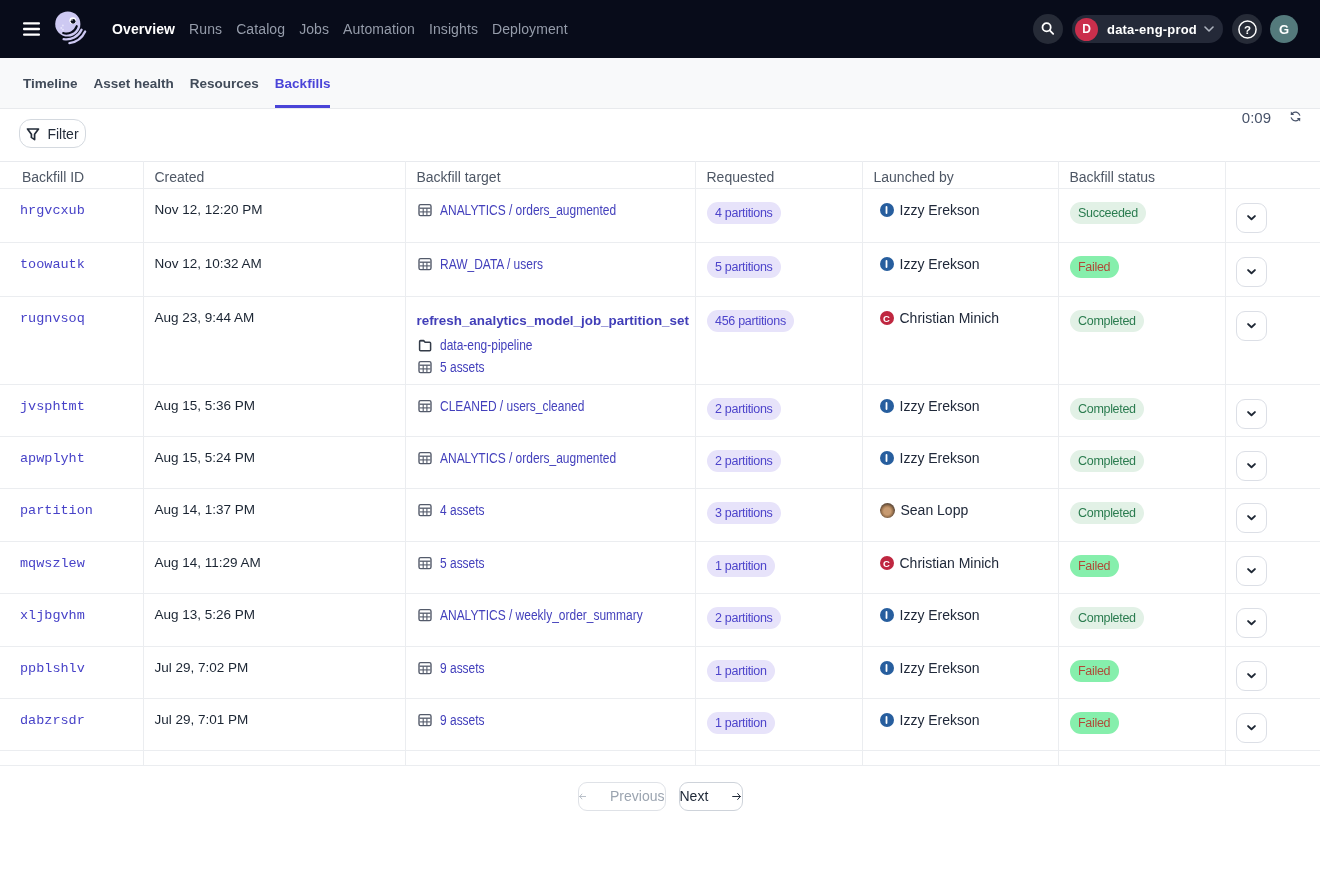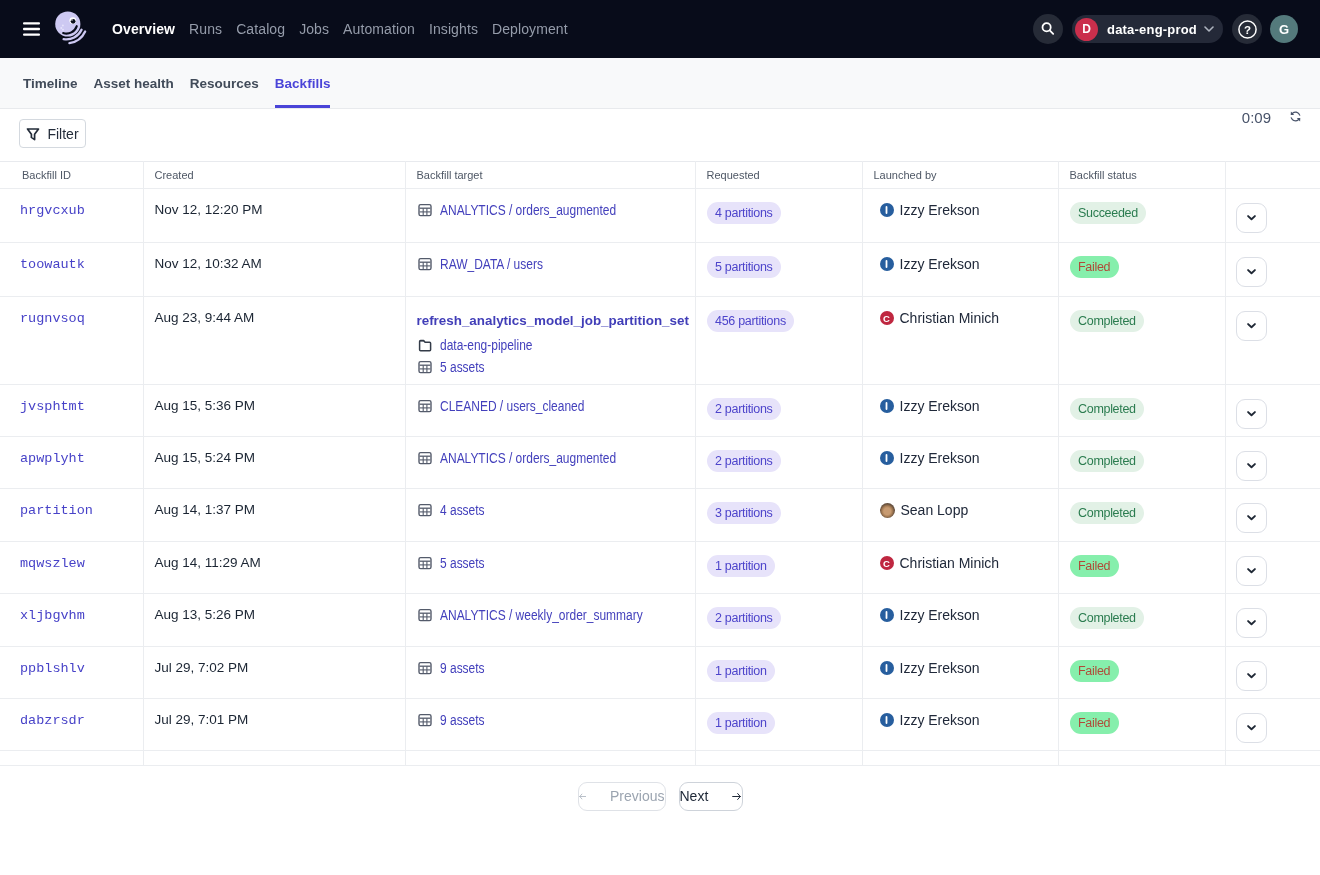--- a/index.html
+++ b/index.html
@@ -22,31 +22,31 @@
 .helpc { margin-left:0px; }
 
 
 .tabbar { height:51px; background:#f8f9fa; border-bottom:1px solid #e8eaed; display:flex; align-items:stretch; padding-left:23px;text-align:center; }
 .tab { font-size:13.5px; font-weight:600; color:#414b59; display:flex; align-items:center; margin-right:16px; position:relative; text-decoration:none; }
 .tab.active { color:#4a44d8; }
 .tab.active::after { content:""; position:absolute; left:0; right:0; bottom:0; height:3px; background:#4a44d8; }
 
 
 .toolbar { height:52px; background:#fff; position:relative; }
-.filterbtn { position:absolute; left:19px; top:10px; height:29px; width:67px; border:1px solid #d4d9df; border-radius:4px; background:#fff; display:flex; align-items:center; justify-content:center; gap:7px; }
+.filterbtn { position:absolute; left:19px; top:10px; height:29px; width:67px; border:1px solid #d4d9df; border-radius:12px; background:#fff; display:flex; align-items:center; justify-content:center; gap:7px; }
 .filterbtn span { font-size:14px; color:#232c3a; }
 .refresharea { position:absolute; right:17px; top:0; height:52px; display:flex; align-items:flex-start; gap:17px; }
 .refresharea .time { font-size:15px; color:#48536a; }
 
 
 table.grid { width:1320px; border-collapse:collapse; table-layout:fixed; border-top:1px solid #e8eaee; }
 table.grid td, table.grid th { vertical-align:top; border-left:1px solid #ebedf0; overflow:hidden; }
 table.grid td:first-child, table.grid th:first-child { border-left:none; }
 table.grid tr { border-bottom:1px solid #ebedf0; }
-table.grid th.h { font-size:11px; font-weight:400; color:#4e5765; text-align:left; height:27px; padding:7px 0 0 11px; }
+table.grid th.h { font-size:14px; font-weight:400; color:#4e5765; text-align:left; height:27px; padding:7px 0 0 11px; }
 table.grid th.h:first-child { padding-left:22px; }
 table.grid td.c { padding:13px 0 0 11px; font-size:13.5px; color:#1b2533; }
 table.grid td.c:first-child { padding-left:20px; }
 .mono { font-family:"Liberation Mono", monospace; font-size:13.5px; color:#4742c8; }
 .lnk { color:#4340bc; text-decoration:none; font-size:14px; display:inline-block; transform:scaleX(.855); transform-origin:0 50%; white-space:nowrap; }
 .tgt { display:flex; align-items:flex-end; gap:7px; line-height:16px;}
 .tgt svg { flex:none; }
 .pill { display:inline-block; height:22px; line-height:22px; border-radius:11px; padding:0 8.5px; font-size:12.5px; letter-spacing:-0.3px; }
 .pill.part { background:#e7e3fa; color:#4d44cb; }
 .pill.ok   { background:#e2f1e6; color:#2a7c4f;text-align:right; }

